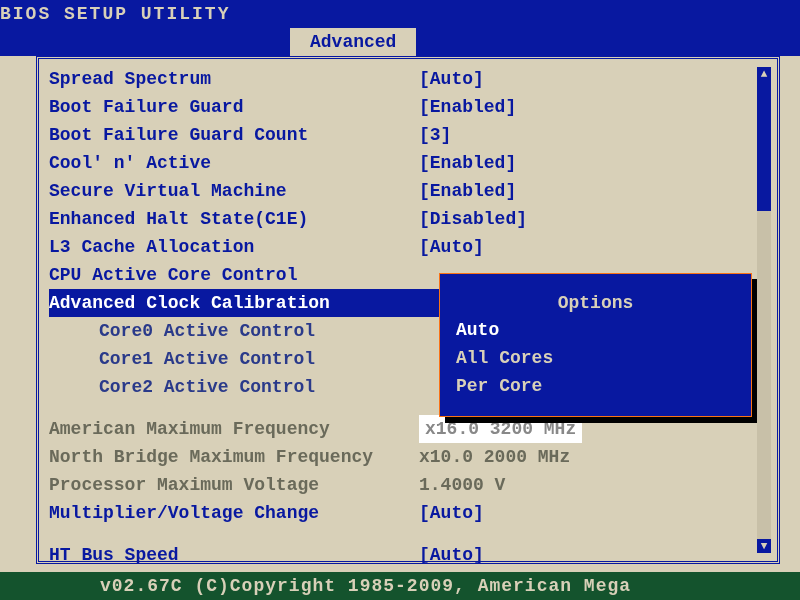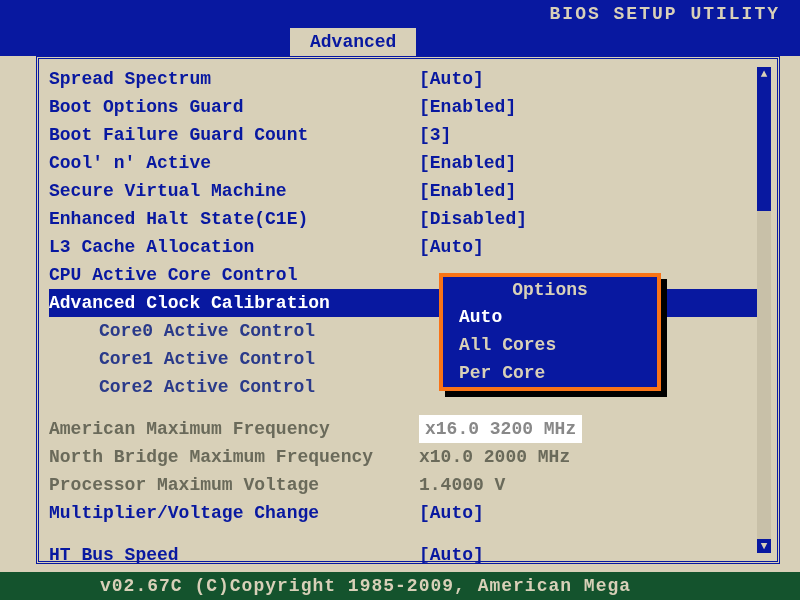--- a/index.html
+++ b/index.html
@@ -21,21 +21,20 @@
       width: 100%;
       height: 100%;
       background: #d8d0b8;
       position: relative;
     }
     .header-bar {
       width: 100%;
       height: 28px;
       background: #0818a0;
       color: #d8d0b8;
-      text-align: right;
       padding-right: 20px;
       line-height: 28px;
       letter-spacing: 2px;
     }
     .tab-bar {
       height: 28px;
       background: #0818a0;
       position: relative;
     }
     .tab-active {
@@ -89,25 +88,25 @@
     .value {
       white-space: pre;
     }
     .spacer {
       height: 14px;
     }
     .popup {
       position: absolute;
       left: 400px;
       top: 214px;
-      width: 222px;
-      background: #0818a0;
-      border: 4px solid #f97316;
+      width: 313px;
+      background: #0818a0;
+      border: 1px solid #f97316;
       box-shadow: 6px 6px 0 #000;
-      padding: 0 0;
+      padding: 16px 0;
     }
     .popup-title {
       text-align: center;
       color: #d8d0b8;
       line-height: 26px;
     }
     .popup-item {
       color: #d8d0b8;
       line-height: 28px;
       padding: 0 16px;
@@ -177,21 +176,21 @@
   </div>
 
   <div class="content-frame">
     <div class="settings-list">
 
       <div class="row">
         <span class="label">Spread Spectrum</span>
         <span class="value">[Auto]</span>
       </div>
       <div class="row">
-        <span class="label">Boot Options Guard</span>
+        <span class="label">Boot Failure Guard</span>
         <span class="value">[Enabled]</span>
       </div>
       <div class="row">
         <span class="label">Boot Failure Guard Count</span>
         <span class="value">[3]</span>
       </div>
       <div class="row">
         <span class="label">Cool' n' Active</span>
         <span class="value">[Enabled]</span>
       </div>

